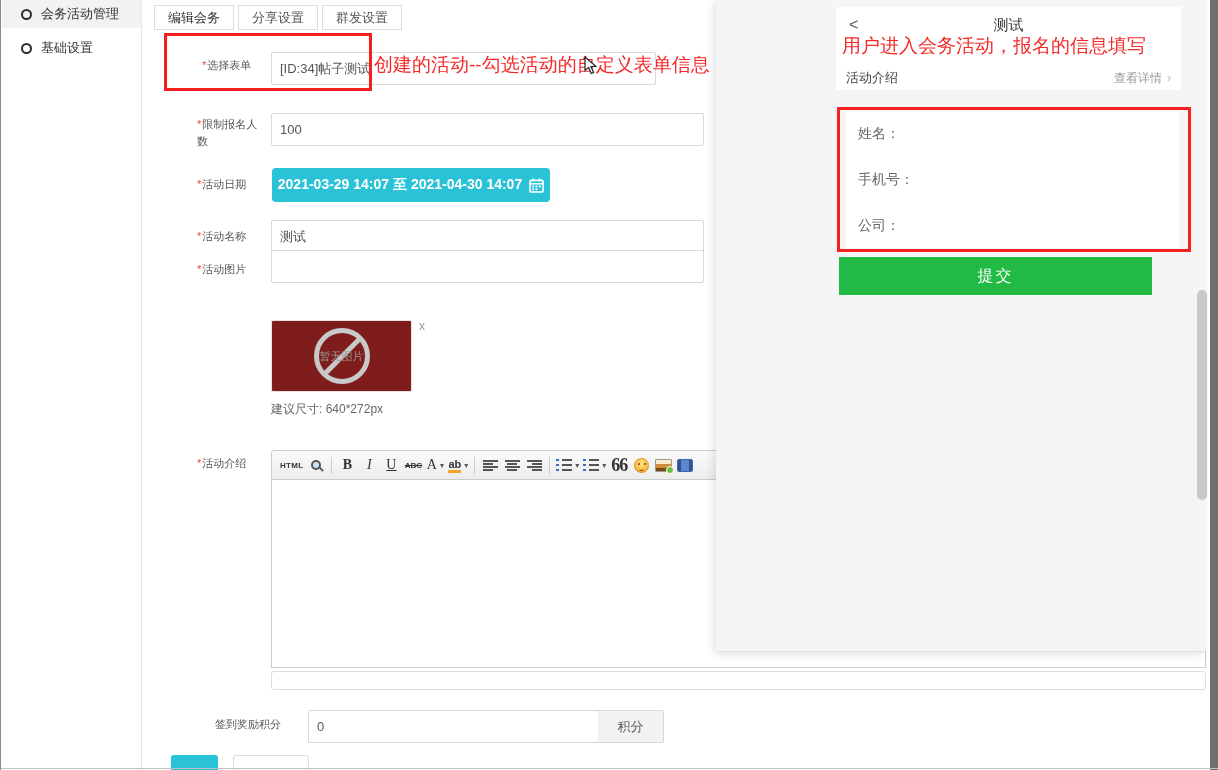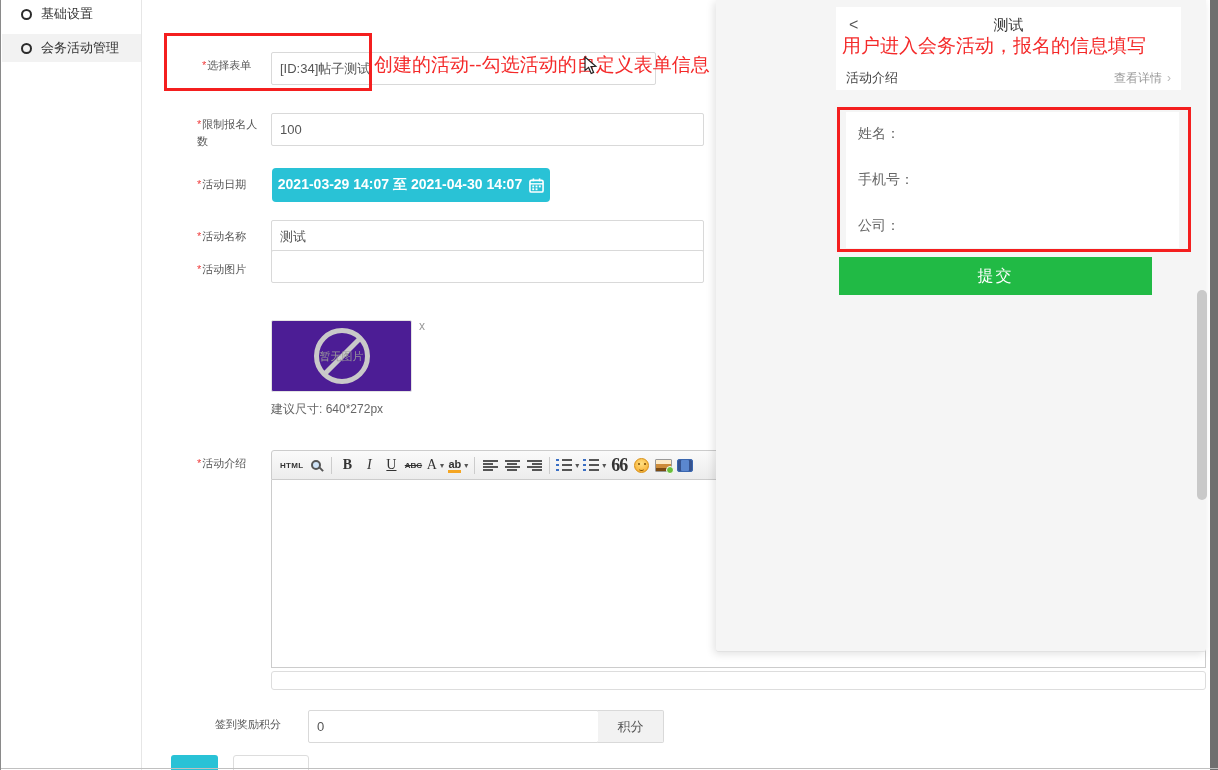--- a/index.html
+++ b/index.html
@@ -34,21 +34,21 @@
     font-family:inherit; }
 
   
   .date-btn { position:absolute; left:130px; top:168px; width:278px; height:34px;
     background:#29c2d6; color:#fff; border:none; border-radius:4px; font-size:14px;
     font-weight:bold; display:flex; align-items:center; justify-content:center;
     gap:7px; cursor:pointer; font-family:inherit; }
 
   
   .img-ph { position:absolute; left:129px; top:320px; width:141px; height:72px;
-    background:#4c1d95; border:1px solid #e3e3e3; border-radius:2px;
+    background:#7f1d1d; border:1px solid #e3e3e3; border-radius:2px;
     display:flex; align-items:center; justify-content:center; position:absolute; }
   .ban { position:relative; width:56px; height:56px; }
   .ban-circle { position:absolute; inset:0; border:5px solid #c9c9c9; border-radius:50%; }
   .ban-slash { position:absolute; left:3px; top:25.5px; width:50px; height:5px;
     background:#c9c9c9; transform:rotate(-45deg); }
   .ph-text { position:absolute; left:50%; top:50%; transform:translate(-50%,-50%);
     font-size:11px; color:#999; white-space:nowrap; }
   .remove-x { position:absolute; left:277px; top:320px; font-size:12px; color:#999;
     cursor:pointer; line-height:12px; }
   .img-hint { position:absolute; left:129px; top:401px; font-size:12px; color:#666; }
@@ -154,32 +154,37 @@
     background:#c0c0c0; z-index:8; }
 
   .cursor { position:absolute; left:583px; top:56px; z-index:9; pointer-events:none; }
 </style>
 </head>
 <body>
 
 <div class="screen">
 
   <aside class="sidebar">
+    <div class="side-item active">
+      <span class="ring"></span>
+      <span>会务活动管理</span>
+    </div>
     <div class="side-item">
       <span class="ring"></span>
       <span>基础设置</span>
     </div>
-    <div class="side-item active">
-      <span class="ring"></span>
-      <span>会务活动管理</span>
-    </div>
   </aside>
 
   <main class="content">
 
+    <nav class="tabs">
+      <div class="tab active">编辑会务</div>
+      <div class="tab">分享设置</div>
+      <div class="tab">群发设置</div>
+    </nav>
 
     <label class="f-label" style="top:57px; left:24px;">
       <i class="req">*</i><span>选择表单</span>
     </label>
     <input class="inp" style="top: 52px; width: 385px;" readonly="" value="[ID:34]帖子测试">
 
     <label class="f-label" style="top:116px;">
       <i class="req">*</i><span>限制报名人数</span>
     </label>
     <input class="inp" style="top: 113px; width: 433px;" value="100">

